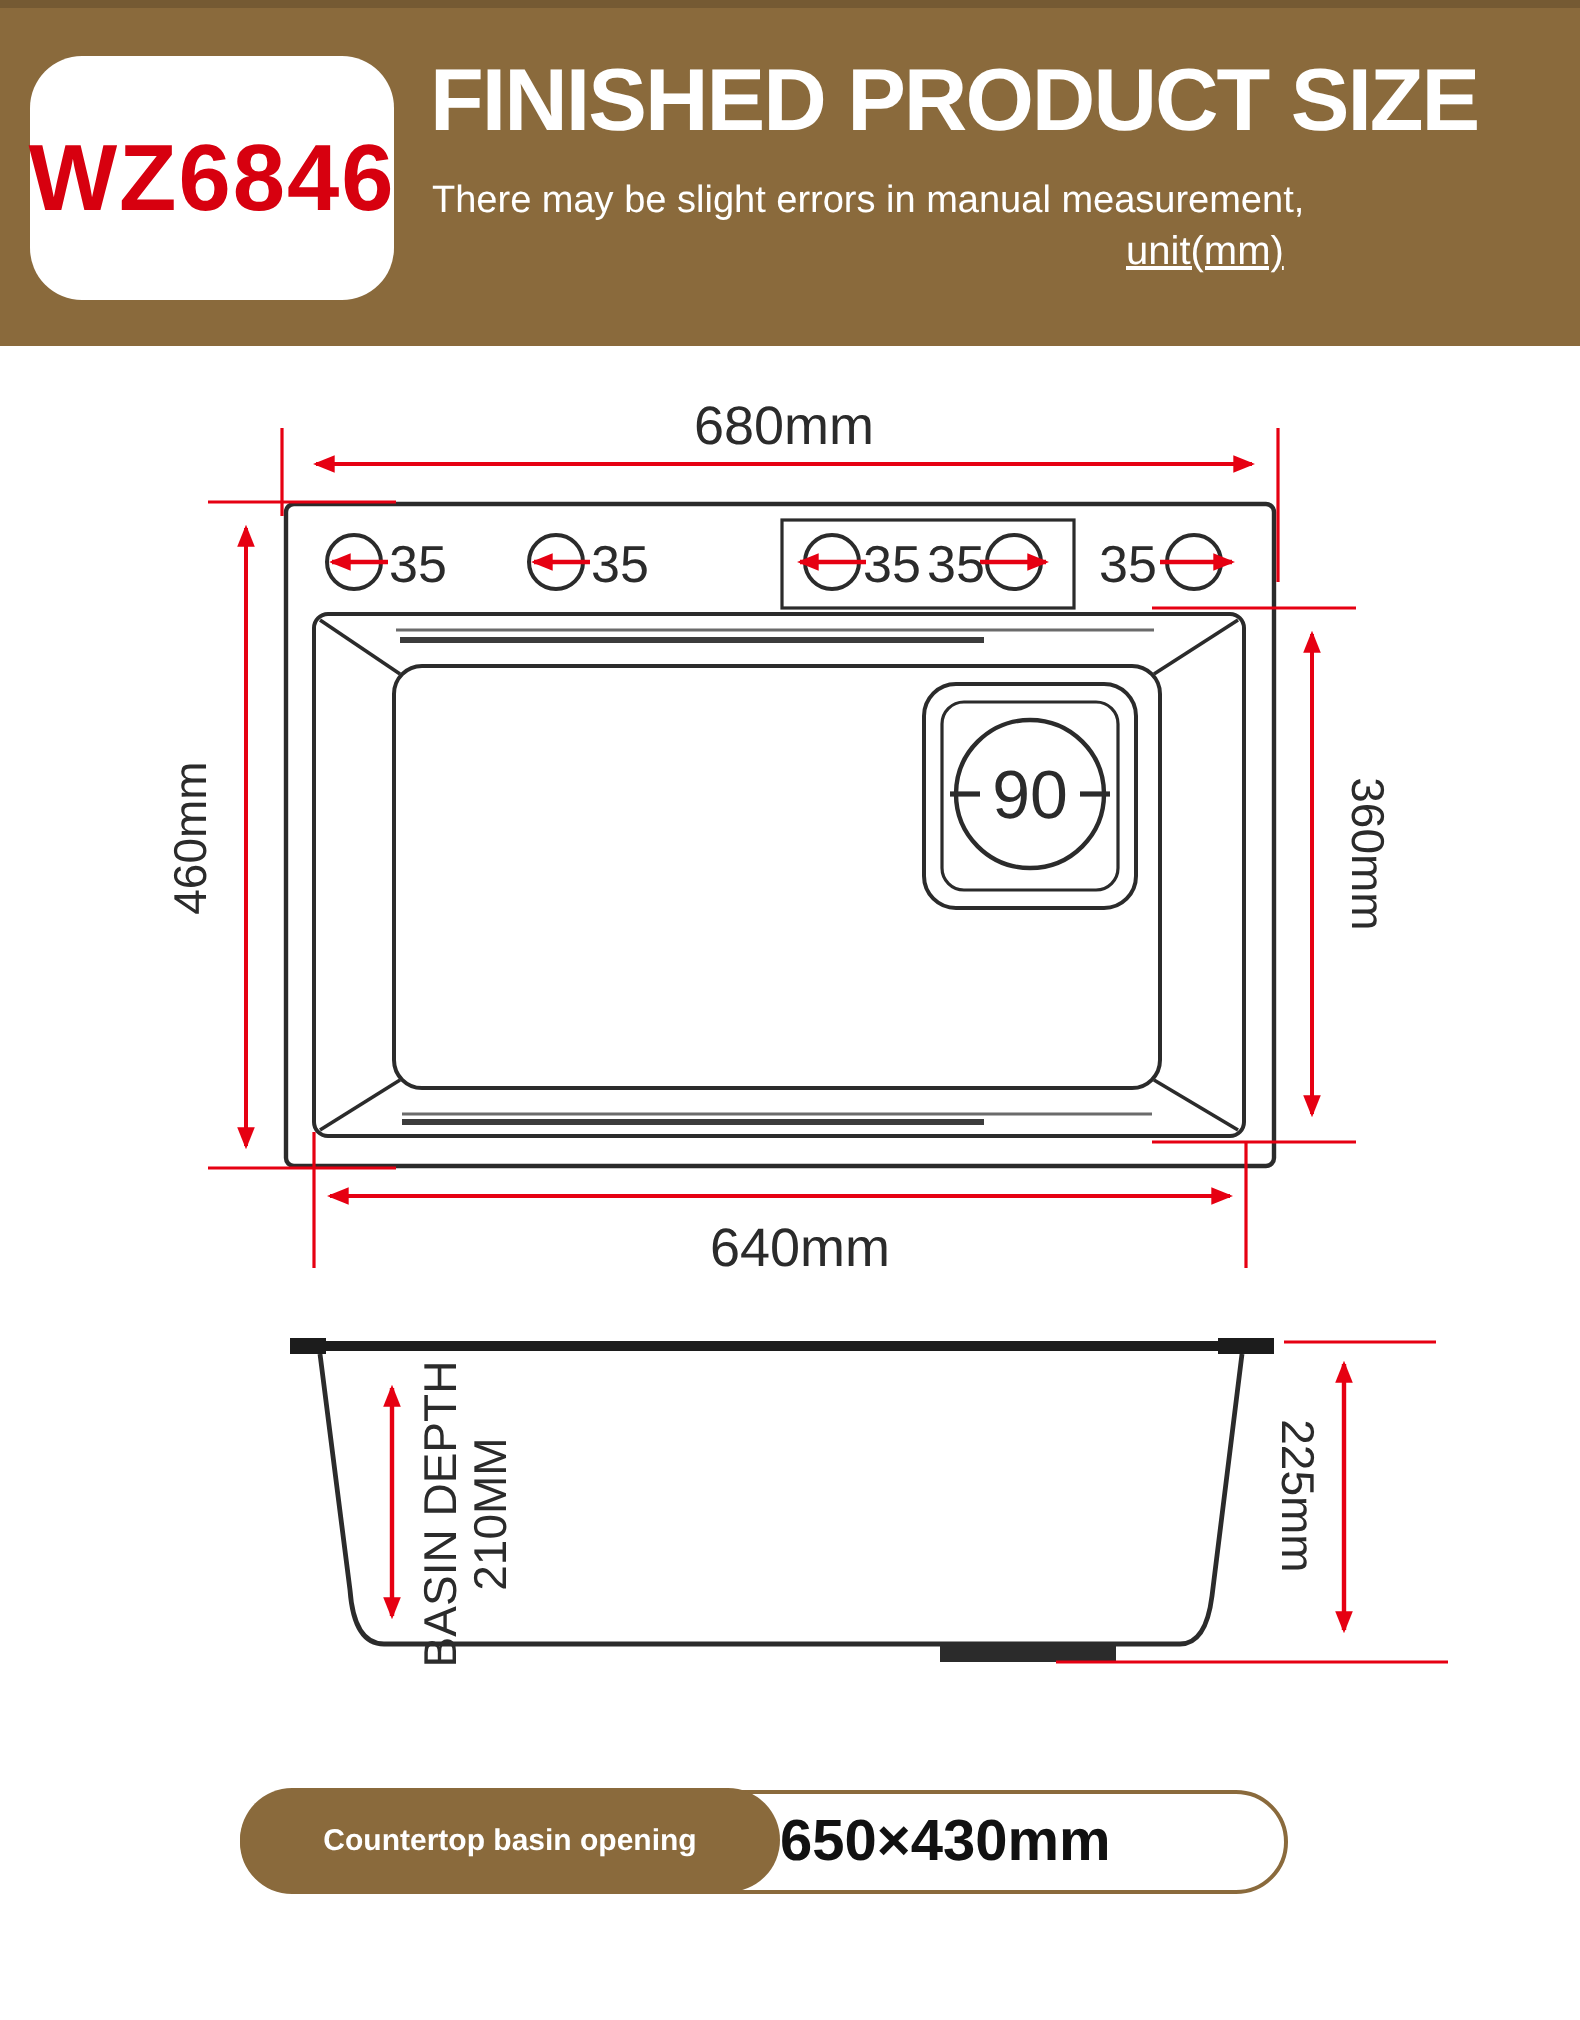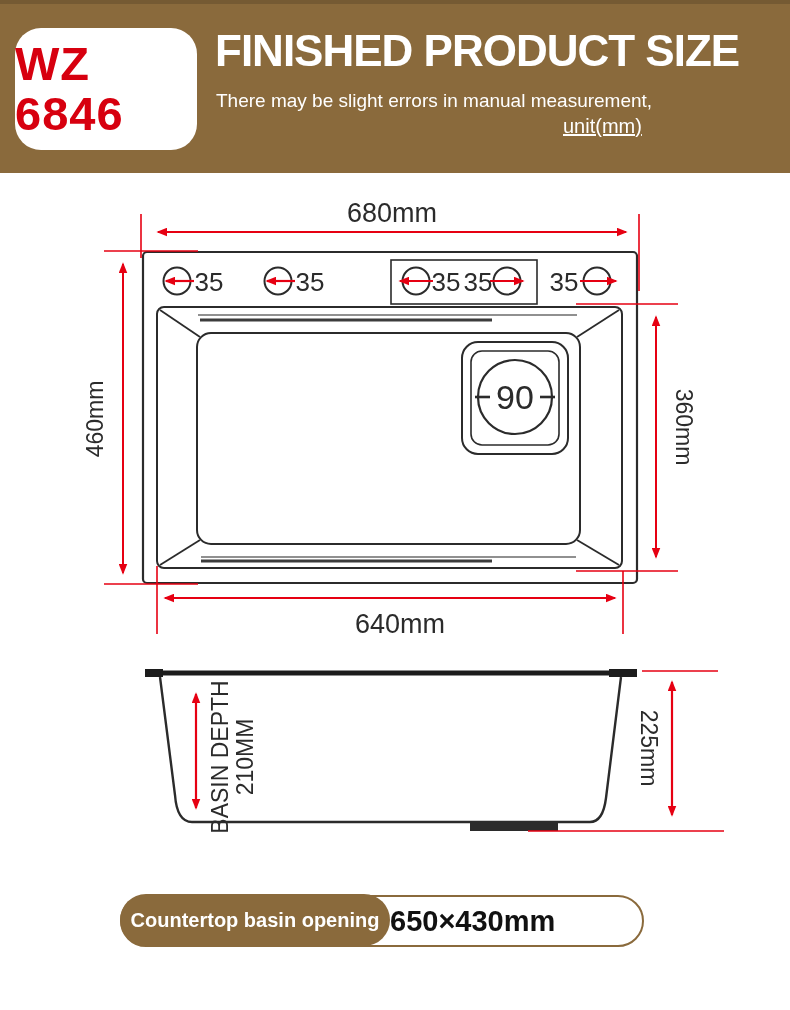--- a/index.html
+++ b/index.html
@@ -2,40 +2,40 @@
 <html><head>
 <meta charset="utf-8">
 <style>
   html,body{margin:0;padding:0;background:#fff;}
   #stage{position:relative;width:790px;height:1010px;background:#ffffff;overflow:hidden;
          font-family:"Liberation Sans",sans-serif;}
   
   .header{position:absolute;left:0;top:0;width:790px;height:173px;background:#8a6a3c;}
   .header-topline{position:absolute;left:0;top:0;width:100%;height:4px;background:rgba(0,0,0,.15);}
   .model-card{position:absolute;left:15px;top:28px;width:182px;height:122px;background:#ffffff;
-              border-radius:26px;display:flex;flex-direction:column;justify-content:center;}
+              border-radius:26px;display:flex;flex-direction:row;align-items:center;justify-content:center;}
   .model-line{color:#d7000f;font-weight:bold;font-size:47px;line-height:50px;letter-spacing:1px;}
   .page-title{position:absolute;left:215px;top:26px;width:575px;color:#ffffff;font-weight:bold;
               font-size:44px;letter-spacing:-1px;white-space:nowrap;}
   .disclaimer{position:absolute;left:216px;top:88px;color:#ffffff;font-size:19px;line-height:25px;text-align:center;}
   .unit-label{position:absolute;left:563px;top:115px;color:#ffffff;font-size:20px;text-decoration:underline;}
   
   svg{position:absolute;left:0;top:173px;}
   .dk{stroke:#2b2b2b;fill:none;}
   .rd{stroke:#e60012;fill:none;}
   text{fill:#2b2b2b;}
   .dim{font-size:27px;}
   .dimr{font-size:23px;}
   .hole{font-size:26px;}
   .drain{font-size:34px;}
   
   .pill{position:absolute;left:120px;top:895px;width:524px;height:52px;box-sizing:border-box;
         border:2px solid #8a6a3c;border-radius:26px;background:#ffffff;display:flex;align-items:center;}
   .pill-label{width:270px;height:52px;margin:-2px 0 0 -2px;box-sizing:border-box;background:#8a6a3c;
-              border-radius:26px;color:#ffffff;font-weight:bold;font-size:20px;
+              border-radius:26px;color:#ffffff;font-weight:bold;font-size:15px;
               display:flex;align-items:center;justify-content:center;}
   .pill-value{flex:1;text-align:left;color:#111111;font-weight:bold;font-size:29px;letter-spacing:0px;}
 </style>
 </head>
 <body>
 
 <div id="stage">
 
   <div class="header">
     <div class="header-topline"></div>

